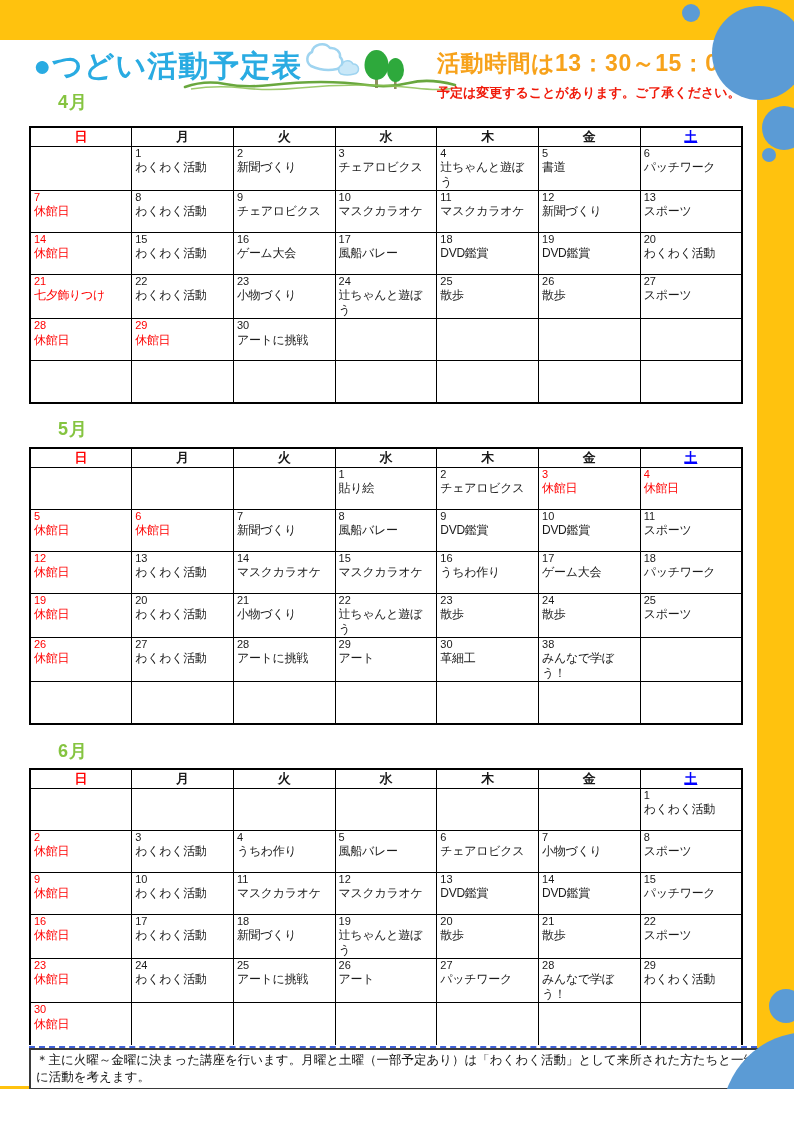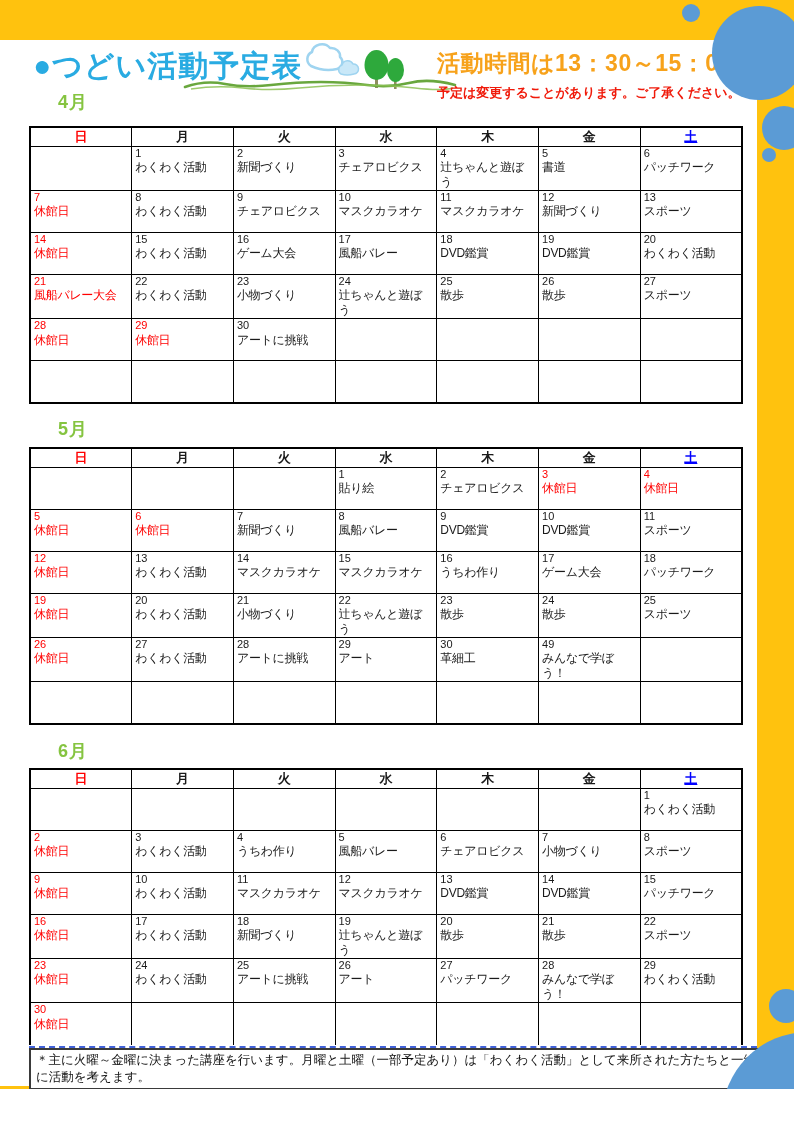--- a/index.html
+++ b/index.html
@@ -205,21 +205,21 @@
               <div class="t">DVD鑑賞</div>
             </td>
             <td>
               <div class="d">20</div>
               <div class="t">わくわく活動</div>
             </td>
           </tr>
           <tr>
             <td class="red">
               <div class="d">21</div>
-              <div class="t">風船バレー大会</div>
+              <div class="t">七夕飾りつけ</div>
             </td>
             <td>
               <div class="d">22</div>
               <div class="t">わくわく活動</div>
             </td>
             <td>
               <div class="d">23</div>
               <div class="t">小物づくり</div>
             </td>
             <td>
@@ -451,21 +451,21 @@
             </td>
             <td>
               <div class="d">29</div>
               <div class="t">アート</div>
             </td>
             <td>
               <div class="d">30</div>
               <div class="t">革細工</div>
             </td>
             <td>
-              <div class="d">49</div>
+              <div class="d">38</div>
               <div class="t">みんなで学ぼう！</div>
             </td>
             <td>
               <div class="d"></div>
               <div class="t"></div>
             </td>
           </tr>
           <tr>
             <td>
               <div class="d"></div>

